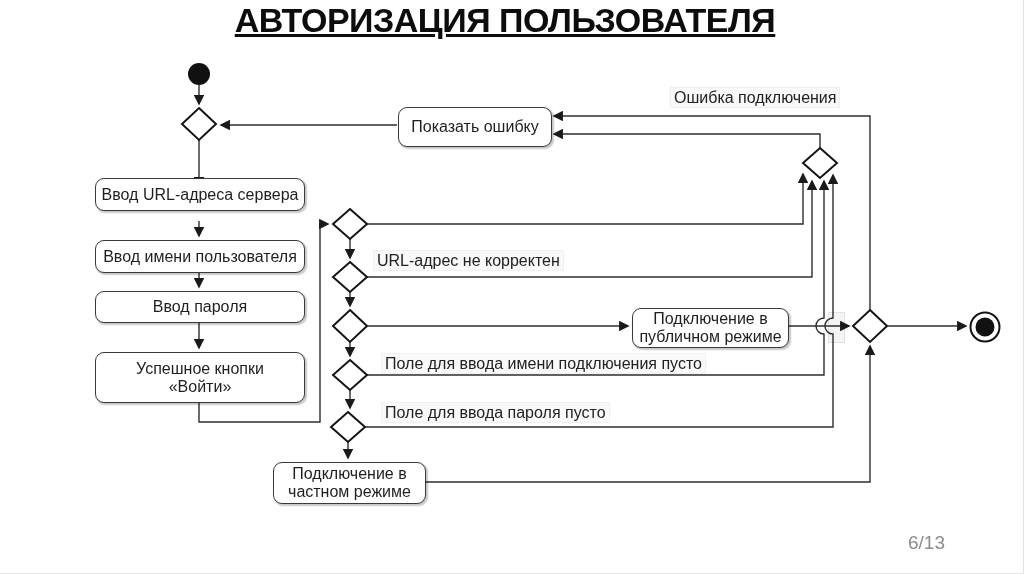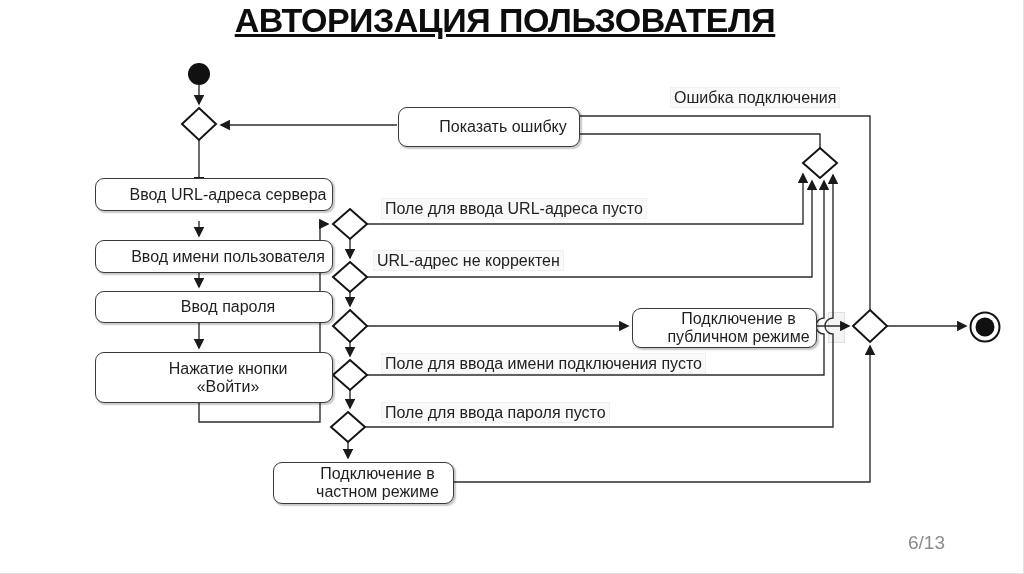--- a/index.html
+++ b/index.html
@@ -10,21 +10,21 @@
   }
   .title{
     position:absolute;left:0;top:1px;width:1010px;text-align:center;
     font-size:34px;font-weight:bold;letter-spacing:-0.5px;color:#0d0d0d;text-decoration:underline;
   }
   .wires{position:absolute;left:0;top:0;width:1024px;height:574px;}
   .node{
     position:absolute;display:flex;align-items:center;justify-content:center;
     background:#fff;border:1.6px solid #3a3a3a;border-radius:9px;
     font-size:16px;line-height:18px;text-align:center;white-space:pre-line;
-    box-shadow:1.5px 1.5px 1.5px rgba(0,0,0,0.22);color:#1f1f1f;padding-left:28px;
+    box-shadow:1.5px 1.5px 1.5px rgba(0,0,0,0.22);color:#1f1f1f;
   }
   .lbl{
     position:absolute;font-size:16px;line-height:17px;white-space:pre-line;
     background:#f9f9f9;border:1px solid #f0f0f0;padding:1px 3px;color:#222;
   }
   .ghost{
     position:absolute;left:828px;top:312px;width:15px;height:29px;
     background:#f4f4f4;border:1px solid #e2e2e2;
   }
   .pagenum{
@@ -85,27 +85,26 @@
       <polygon points="870,310 887,326 870,342 853,326"></polygon>
     </g>
     <circle cx="985" cy="327" r="14.5" fill="#fff" stroke="#141414" stroke-width="2"></circle>
     <circle cx="985" cy="327" r="9.5" fill="#111"></circle>
   </svg>
 
   <div class="node" style="left:398px;top:107px;width:152px;height:38px;">Показать ошибку</div>
   <div class="node" style="left:95px;top:178px;width:208px;height:31px;">Ввод URL-адреса сервера</div>
   <div class="node" style="left:95px;top:240px;width:208px;height:31px;">Ввод имени пользователя</div>
   <div class="node" style="left:95px;top:291px;width:208px;height:30px;">Ввод пароля</div>
-  <div class="node" style="left:95px;top:352px;width:208px;height:49px;">Нажатие кнопки
+  <div class="node" style="left:95px;top:352px;width:208px;height:49px;">Успешное кнопки
 «Войти»</div>
   <div class="node" style="left:632px;top:308px;width:155px;height:38px;">Подключение в
 публичном режиме</div>
   <div class="node" style="left:273px;top:462px;width:151px;height:40px;">Подключение в
 частном режиме</div>
 
   <div class="lbl" style="left:647px;top:87px;margin-left:23px;">Ошибка подключения</div>
-  <div class="lbl" style="left:381px;top:198px;">Поле для ввода URL-адреса пусто</div>
   <div class="lbl" style="left:373px;top:250px;">URL-адрес не корректен</div>
   <div class="lbl" style="left:381px;top:353px;">Поле для ввода имени подключения пусто</div>
   <div class="lbl" style="left:381px;top:402px;">Поле для ввода пароля пусто</div>
 
   <div class="pagenum">6/13</div>
 </div>
 
 </body></html>

